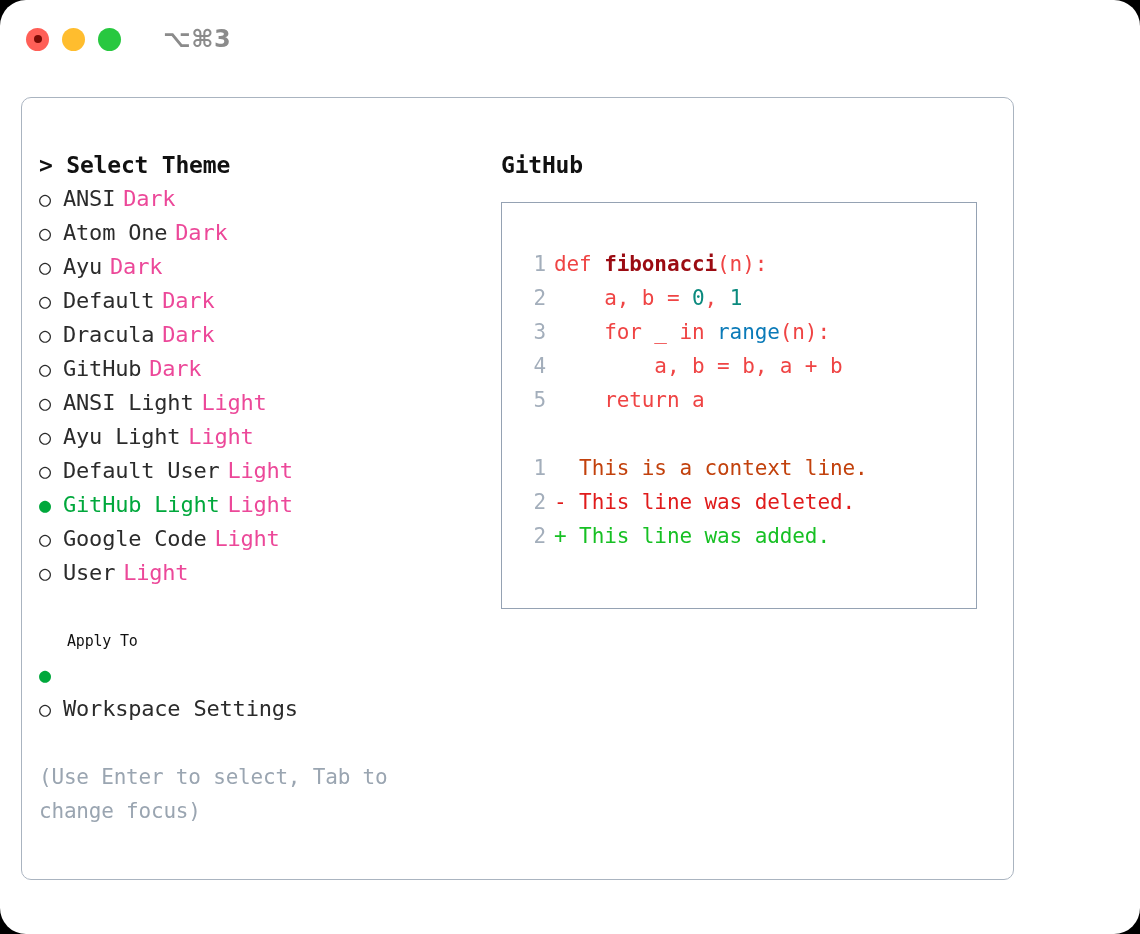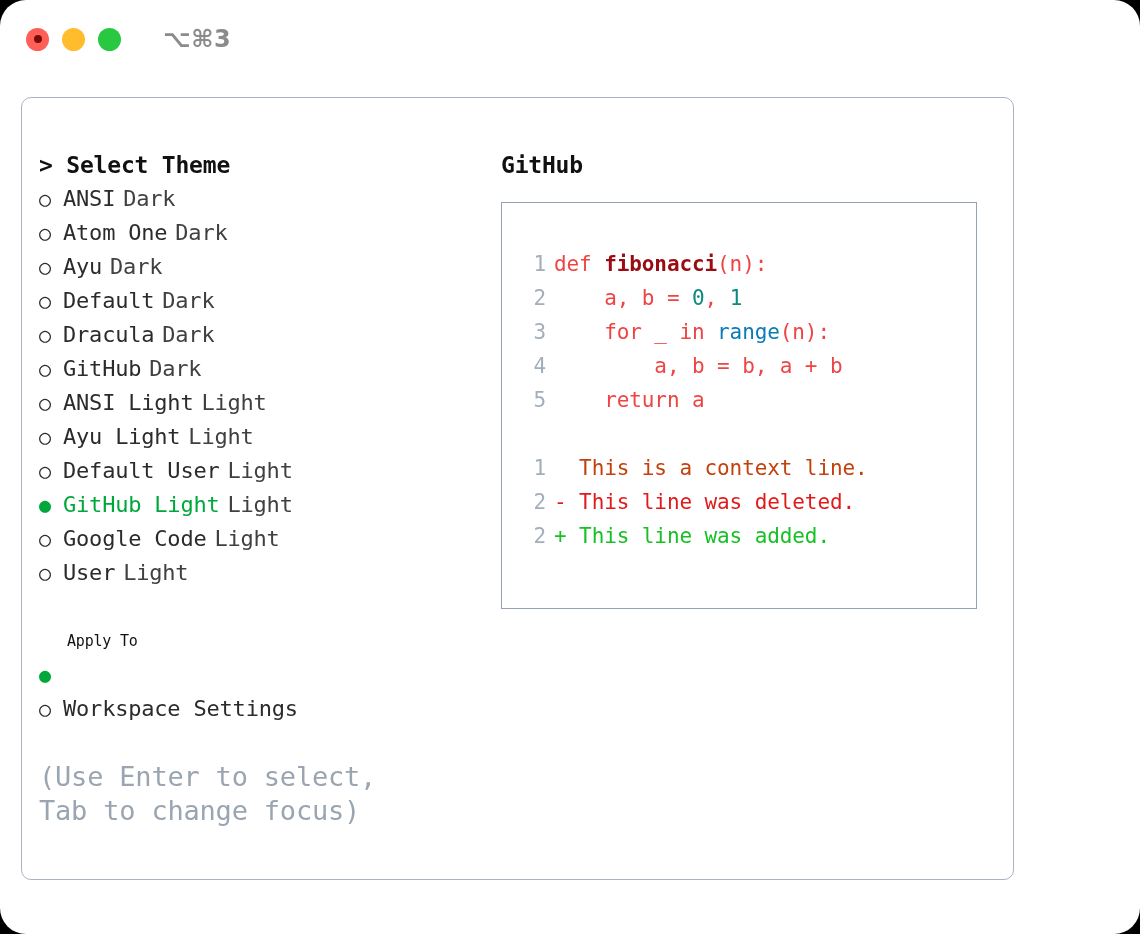--- a/index.html
+++ b/index.html
@@ -100,38 +100,38 @@
     width: 24px;
     flex: 0 0 24px;
     font-size: 20px;
     line-height: 34px;
     color: #2b2b2b;
   }
   .bullet.filled { color: #00a83c; }
   .theme-name { }
   .theme-row.selected .theme-name { color: #00a83c; }
   .theme-tag {
-    color: #404040;
+    color: #ec4899;
     margin-left: 0.6ch;
   }
 
   .section-gap { height: 34px; }
 
   .apply-title {
     font-size: 15px;
     line-height: 34px;
     color: #111111;
     padding-left: 28px;
     white-space: pre;
     letter-spacing: -0.2px;
   }
 
   .hint {
     margin-top: 34px;
-    font-size: 27px;
+    font-size: 21px;
     line-height: 34px;
     color: #9aa5b1;
     width: 400px;
     white-space: pre-wrap;
     letter-spacing: -0.2px;
   }
 
   
   .right-col {
     position: absolute;

